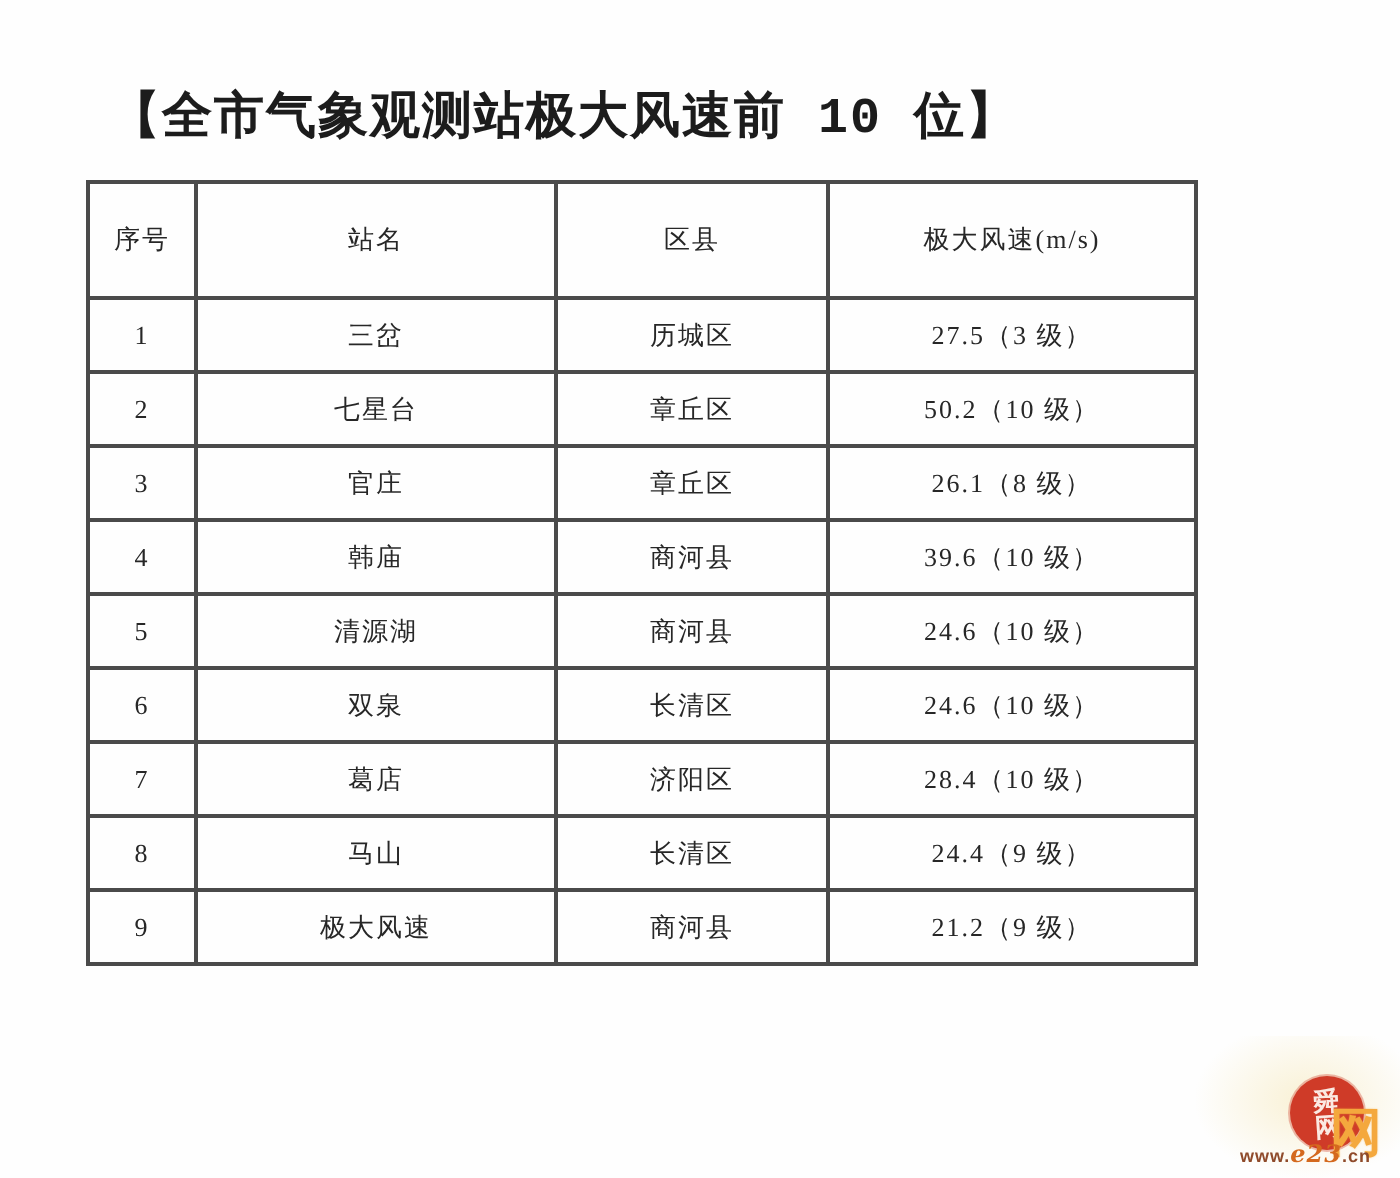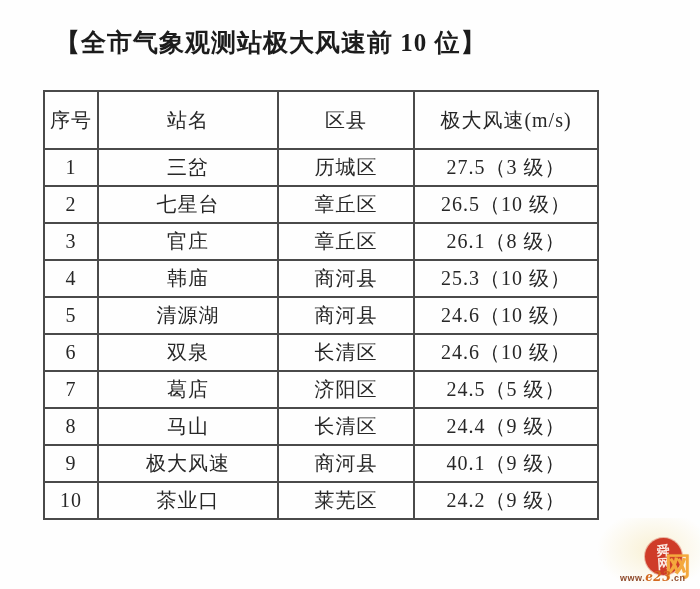--- a/index.html
+++ b/index.html
@@ -9,40 +9,41 @@
     width: 700px;
     height: 589px;
     background: #fefefe;
     overflow: hidden;
     font-family: "Liberation Serif", "DejaVu Serif", serif;
     color: #272727;
   }
   .title {
     position: absolute;
     left: 55px;
-    top: 26px;
+    top: 41px;
     font-size: 25px;
     font-weight: bold;
     letter-spacing: 1px;
     color: #1c1c1c;
     white-space: nowrap;
+    font-family: Liberation Mono, monospace;
   }
   table.wind-table {
     position: absolute;
     left: 43px;
     top: 90px;
     width: 554px;
     border-collapse: collapse;
     table-layout: fixed;
   }
   .wind-table th, .wind-table td {
     border: 2px solid #4a4a4a;
     text-align: center;
     vertical-align: middle;
-    font-size: 20px;
+    font-size: 13px;
     font-weight: normal;
     color: #272727;
     letter-spacing: 1px;
     overflow: hidden;
   }
   .wind-table th { height: 58px; }
   .wind-table td { height: 37px; }
   .col-rank    { width: 54px; }
   .col-station { width: 180px; }
   .col-district{ width: 136px; }
@@ -129,69 +130,63 @@
       <tr>
         <td>1</td>
         <td>三岔</td>
         <td>历城区</td>
         <td>27.5（3 级）</td>
       </tr>
       <tr>
         <td>2</td>
         <td>七星台</td>
         <td>章丘区</td>
-        <td>26.5（10 级）</td>
+        <td>50.2（10 级）</td>
       </tr>
       <tr>
         <td>3</td>
         <td>官庄</td>
         <td>章丘区</td>
         <td>26.1（8 级）</td>
       </tr>
       <tr>
         <td>4</td>
         <td>韩庙</td>
         <td>商河县</td>
-        <td>25.3（10 级）</td>
+        <td>39.6（10 级）</td>
       </tr>
       <tr>
         <td>5</td>
         <td>清源湖</td>
         <td>商河县</td>
         <td>24.6（10 级）</td>
       </tr>
       <tr>
         <td>6</td>
         <td>双泉</td>
         <td>长清区</td>
         <td>24.6（10 级）</td>
       </tr>
       <tr>
         <td>7</td>
         <td>葛店</td>
         <td>济阳区</td>
-        <td>24.5（5 级）</td>
+        <td>28.4（10 级）</td>
       </tr>
       <tr>
         <td>8</td>
         <td>马山</td>
         <td>长清区</td>
         <td>24.4（9 级）</td>
       </tr>
       <tr>
         <td>9</td>
         <td>极大风速</td>
         <td>商河县</td>
-        <td>40.1（9 级）</td>
-      </tr>
-      <tr>
-        <td>10</td>
-        <td>茶业口</td>
-        <td>莱芜区</td>
-        <td>24.2（9 级）</td>
+        <td>21.2（9 级）</td>
       </tr>
     </tbody>
 </table>
 
 <div class="wm-tint"></div>
 <div class="wm-seal">
   <span class="wm-seal-text">舜网</span>
 </div>
 <div class="wm-orange-glyph">网</div>
 <div class="wm-url"><span>www.</span><span class="mid">e23</span><span>.cn</span></div>

